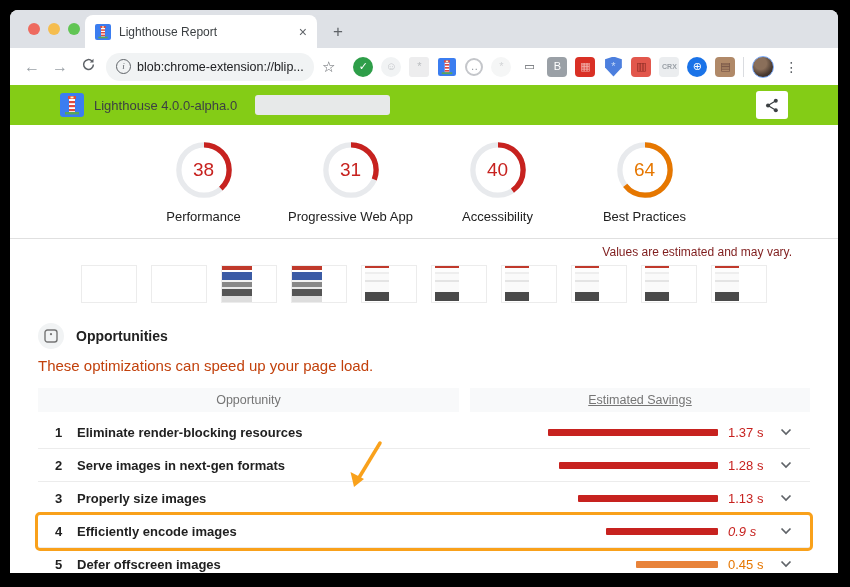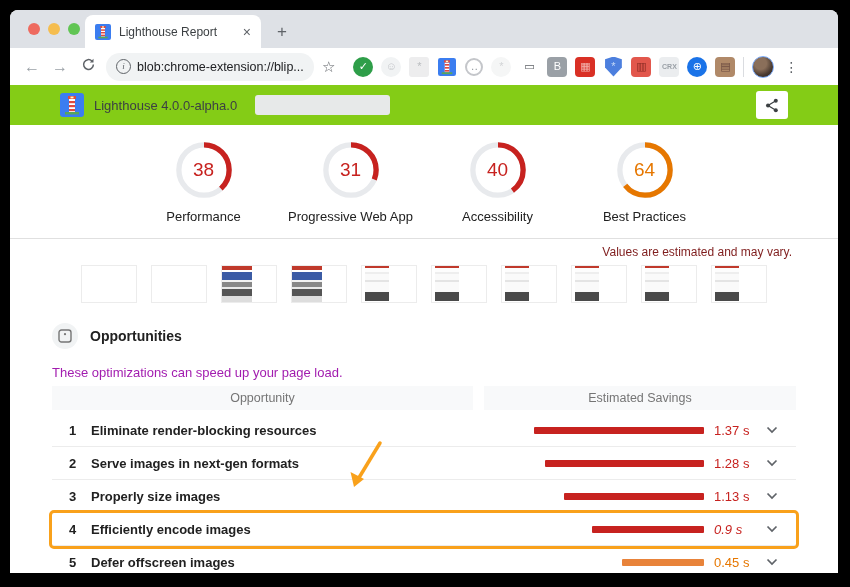--- a/index.html
+++ b/index.html
@@ -6,21 +6,21 @@
   body{width:850px;height:587px;background:#000;font-family:"Liberation Sans","DejaVu Sans",sans-serif;position:relative;overflow:hidden;}
   .window{position:absolute;left:10px;top:10px;width:828px;height:563px;background:#fff;border-radius:8px 8px 0 0;overflow:hidden;}
 
   
   .tabbar{height:38px;background:#dee1e6;display:flex;align-items:flex-end;position:relative;}
   .lights{position:absolute;left:18px;top:13px;display:flex;gap:8px;}
   .light{width:12px;height:12px;border-radius:50%;}
   .light.red{background:#ee6a5f;}
   .light.yellow{background:#f5bd4f;}
   .light.green{background:#61c554;}
-  .tab{margin-left:75px;width:176px;height:33px;background:#fff;border-radius:8px 8px 0 0;display:flex;align-items:center;padding:0 10px;box-sizing:border-box;}
+  .tab{margin-left:75px;width:232px;height:33px;background:#fff;border-radius:8px 8px 0 0;display:flex;align-items:center;padding:0 10px;box-sizing:border-box;}
   .tab-title{font-size:12px;color:#3c4043;margin-left:8px;flex:1;white-space:nowrap;overflow:hidden;}
   .tab-close{color:#5f6368;font-size:14px;line-height:14px;cursor:default;}
   .newtab{color:#5f6368;font-size:17px;margin-left:16px;align-self:center;margin-top:6px;}
 
   
   .toolbar{height:37px;background:#fff;display:flex;align-items:center;padding:0 10px;gap:4px;}
   .navbtn{width:24px;text-align:center;font-size:16px;color:#9aa0a6;}
   .navbtn.reload{color:#5f6368;}
   .urlpill{width:208px;height:28px;background:#f1f3f4;border-radius:14px;display:flex;align-items:center;padding:0 10px;box-sizing:border-box;gap:6px;margin-left:2px;}
   .info-i{width:13px;height:13px;border:1.4px solid #5f6368;border-radius:50%;color:#5f6368;font-size:9px;line-height:13px;text-align:center;flex:none;font-family:"Liberation Serif",serif;font-style:italic;}
@@ -58,29 +58,29 @@
 
   .note{font-size:12px;color:#7f1d1d;text-align:right;padding:6px 46px 0 46px;}
   .filmstrip{display:flex;justify-content:center;gap:14px;margin-top:6px;}
   .frame{width:56px;height:38px;background:#fff;border:1px solid #ececec;box-sizing:border-box;position:relative;overflow:hidden;}
   .thumb-early{position:absolute;left:0;top:0;width:55%;height:100%;
     background:linear-gradient(#c0392b 0 11%,#fff 11% 16%,#3b5ba5 16% 38%,#f2f2f2 38% 44%,#888 44% 58%,#e9e9e9 58% 64%,#555 64% 82%,#ddd 82% 100%);}
   .thumb-mid{position:absolute;left:6%;top:0;width:44%;height:100%;
     background:linear-gradient(#c0392b 0 5%,#fdfdfd 5% 18%,#eee 18% 22%,#fafafa 22% 40%,#e4e4e4 40% 44%,#fafafa 44% 72%,#4a4a4a 72% 96%,#fff 96% 100%);}
 
   
-  .opps{padding:0 42px;margin-top:20px;}
+  .opps{padding:0 28px;margin-top:20px;}
   .opps-head{display:flex;align-items:center;gap:12px;}
   .opps-icon{width:20px;height:20px;display:flex;align-items:center;justify-content:center;background:#f1f3f4;border-radius:50%;width:26px;height:26px;}
   .opps-title{font-size:14px;font-weight:bold;color:#212121;}
-  .opps-desc{font-size:13px;color:#a21caf;margin-top:16px;}
-  .thead{display:flex;margin-top:6px;gap:11px;justify-content:space-between;}
+  .opps-desc{font-size:15px;color:#c2410c;margin-top:8px;}
+  .thead{display:flex;margin-top:14px;gap:11px;justify-content:space-between;}
   .th{background:#f8f9fa;color:#757575;font-size:12.5px;height:24px;display:flex;align-items:center;justify-content:center;}
   .th.left{width:421px;flex:none;}
-  .th.right{flex:1;}
+  .th.right{flex:1;text-decoration:underline;}
   .tbody{margin-top:4px;}
   .opp-row{display:flex;align-items:center;height:32px;border-bottom:1px solid #ececec;padding-left:17px;padding-right:18px;cursor:pointer;position:relative;}
   .opp-row.highlighted{outline:3px solid #f9a11b;outline-offset:0px;border-radius:2px;}
   .row-num{width:22px;font-size:13px;font-weight:600;color:#212121;flex:none;}
   .row-label{flex:1;font-size:13px;font-weight:600;color:#212121;}
   .row-bar-wrap{width:170px;flex:none;display:flex;justify-content:flex-end;align-items:center;}
   .row-bar{height:7px;border-radius:1px;}
   .row-value{width:46px;flex:none;padding-left:10px;font-size:13px;font-weight:500;white-space:nowrap;}
   .chev{margin-left:6px;flex:none;}
 

